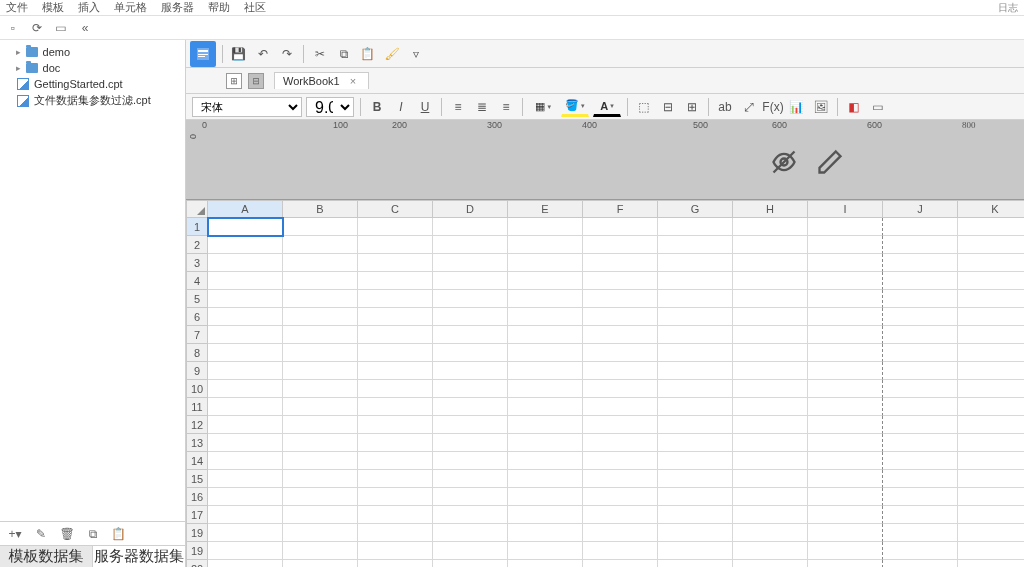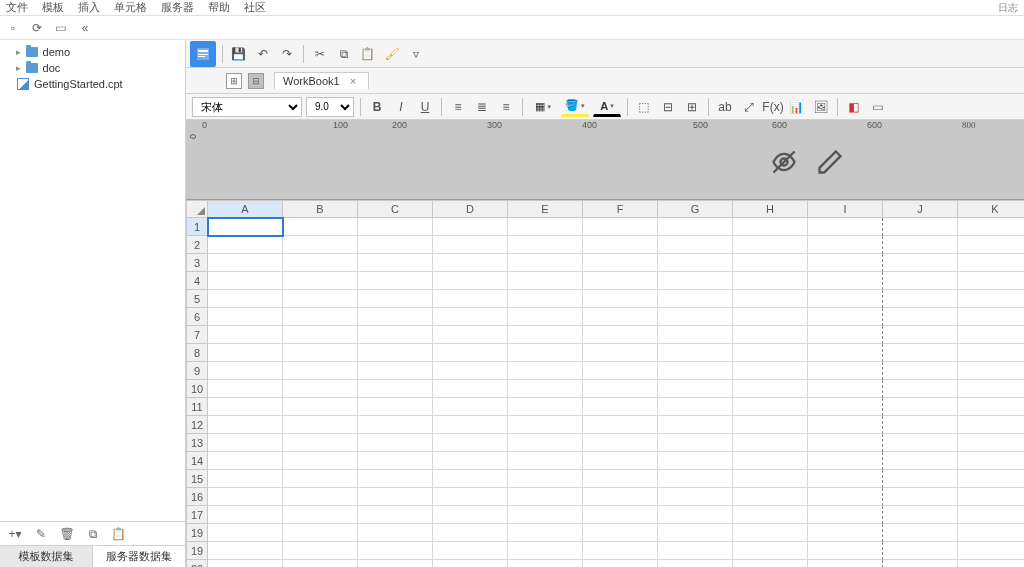--- a/index.html
+++ b/index.html
@@ -14,35 +14,35 @@
 .tree-item { display:flex; align-items:center; gap:4px; padding:1px 2px 1px 4px; cursor:pointer; white-space:nowrap; font-size:11px; color:#333; }
 .tree-item.indent1 { padding-left:14px; }
 .ticon { width:14px; height:14px; display:inline-flex; align-items:center; justify-content:center; flex-shrink:0; }
 .folder { background:#5b9bd5; width:12px; height:10px; border-radius:1px; position:relative; }
 .folder::before { content:''; position:absolute; top:-2px; left:0; width:5px; height:2px; background:#5b9bd5; border-radius:1px 1px 0 0; }
 .file-cpt { width:12px; height:12px; border:1px solid #4a90d9; background:linear-gradient(135deg,#fff 60%,#4a90d9 60%); }
 .file-frm { width:12px; height:12px; border:1px solid #999; background:#fff; position:relative; }
 .file-frm::after { content:''; position:absolute; top:2px; left:2px; right:2px; bottom:2px; border:1px dashed #999; }
 .ds-toolbar { height:24px; border-top:1px solid #d0d0d0; display:flex; align-items:center; gap:8px; padding:0 6px; color:#666; }
 .ds-tabs { height:22px; border-top:1px solid #d0d0d0; display:flex; }
-.ds-tab { flex:1; display:flex; align-items:center; justify-content:center; font-size:11px; border-right:1px solid #d0d0d0; cursor:pointer; }
+.ds-tab { flex:1; display:flex; align-items:center; justify-content:center; font-size:15px; border-right:1px solid #d0d0d0; cursor:pointer; }
 .ds-tab.active { background:#e8e8e8; }
 .ds-tab:last-child { border-right:none; }
 .main { flex:1; display:flex; flex-direction:column; overflow:hidden; }
 .main-tb { height:28px; background:#f5f5f5; border-bottom:1px solid #d0d0d0; display:flex; align-items:center; padding:0 4px; gap:4px; }
 .bigbtn { width:26px; height:26px; background:#3b8be8; border-radius:2px; display:flex; align-items:center; justify-content:center; }
 .bigbtn svg { fill:#fff; }
 .tabbar { height:26px; background:#f5f5f5; border-bottom:1px solid #d0d0d0; display:flex; align-items:center; padding-left:40px; gap:6px; }
 .tabmode { width:16px; height:16px; border:1px solid #999; background:#fff; display:flex; align-items:center; justify-content:center; cursor:pointer; font-size:9px; color:#666; }
 .tabmode.active { background:#c0c0c0; }
 .wb-tab { display:flex; align-items:center; gap:6px; padding:2px 8px; background:#fff; border:1px solid #ccc; border-bottom:none; font-size:11px; margin-left:4px; }
 .wb-close { color:#888; cursor:pointer; padding:0 4px; }
 .fmt-bar { height:26px; background:#f5f5f5; border-bottom:1px solid #d0d0d0; display:flex; align-items:center; padding:0 6px; gap:4px; }
 .font-sel { height:20px; border:1px solid #c0c0c0; background:#fff; font-size:11px; padding:0 4px; min-width:110px; }
-.size-sel { height:20px; border:1px solid #c0c0c0; background:#fff; font-size:10px; padding:0 4px; width:48px; }
+.size-sel { height:20px; border:1px solid #c0c0c0; background:#fff; font-size:16px; padding:0 4px; width:48px; }
 .fbtn { width:20px; height:20px; display:flex; align-items:center; justify-content:center; cursor:pointer; color:#555; font-size:12px; border-radius:2px; }
 .fbtn.bold { font-weight:bold; }
 .fbtn.ital { font-style:italic; }
 .fbtn.under { text-decoration:underline; }
 .fdd { width:28px; height:20px; display:flex; align-items:center; justify-content:center; cursor:pointer; border:1px solid transparent; position:relative; }
 .fdd::after { content:'▾'; font-size:7px; color:#666; margin-left:2px; }
 .vsep { width:1px; height:18px; background:#c0c0c0; margin:0 2px; }
 .ruler-area { height:80px; background:#c8c8c8; position:relative; border-bottom:1px solid #999; }
 .ruler-h { position:absolute; top:0; left:16px; right:0; height:14px; background:#c8c8c8; }
 .ruler-h .tick { position:absolute; top:0; font-size:9px; color:#555; }
@@ -99,20 +99,26 @@
             <span class="folder"></span>
           </span>
         <span>doc</span>
       </div>
       <div class="tree-item indent1">
         <span class="ticon">
             <span class="file-cpt"></span>
           </span>
         <span>GettingStarted.cpt</span>
       </div>
+      <div class="tree-item indent1">
+        <span class="ticon">
+            <span class="file-cpt"></span>
+          </span>
+        <span>文件数据集参数过滤.cpt</span>
+      </div>
     </div>
     <div class="ds-toolbar">
       <span class="tbtn">+▾</span>
       <span class="tbtn">✎</span>
       <span class="tbtn">🗑</span>
       <span class="tbtn">⧉</span>
       <span class="tbtn">📋</span>
     </div>
     <div class="ds-tabs">
       <div class="ds-tab active">模板数据集</div>

